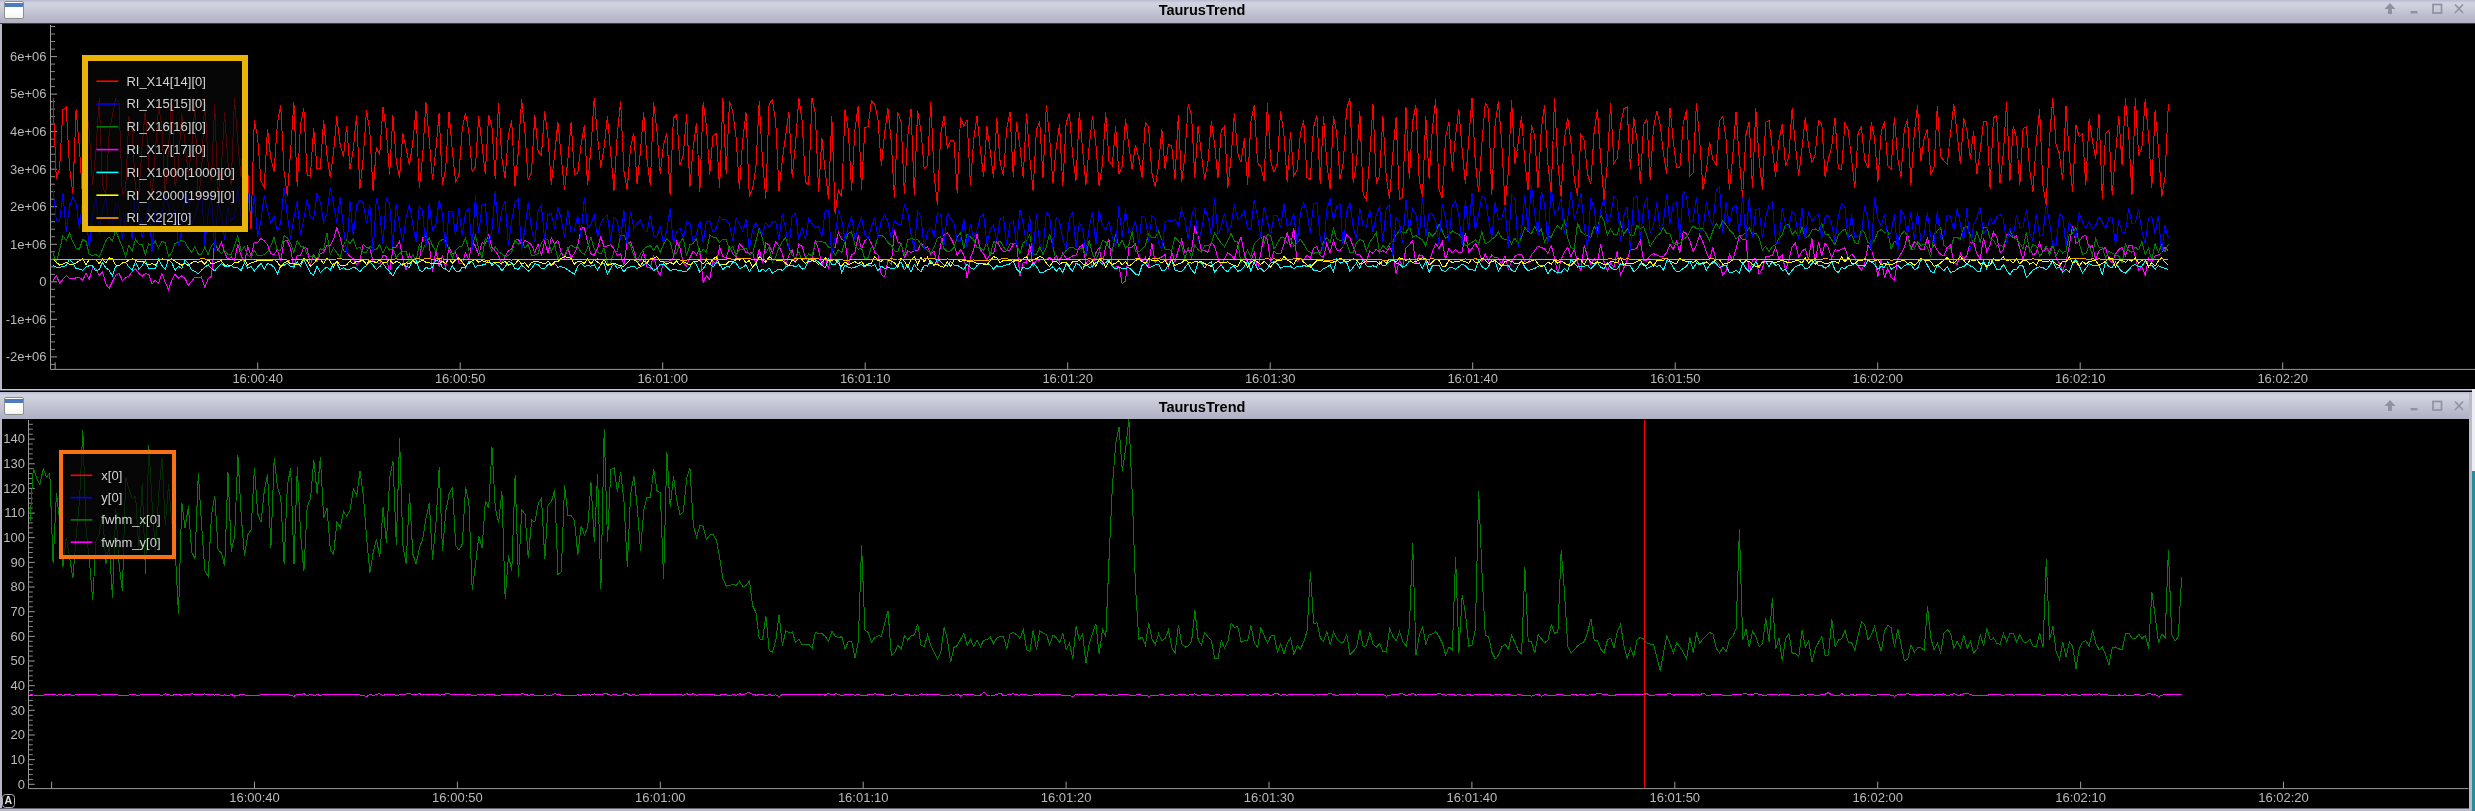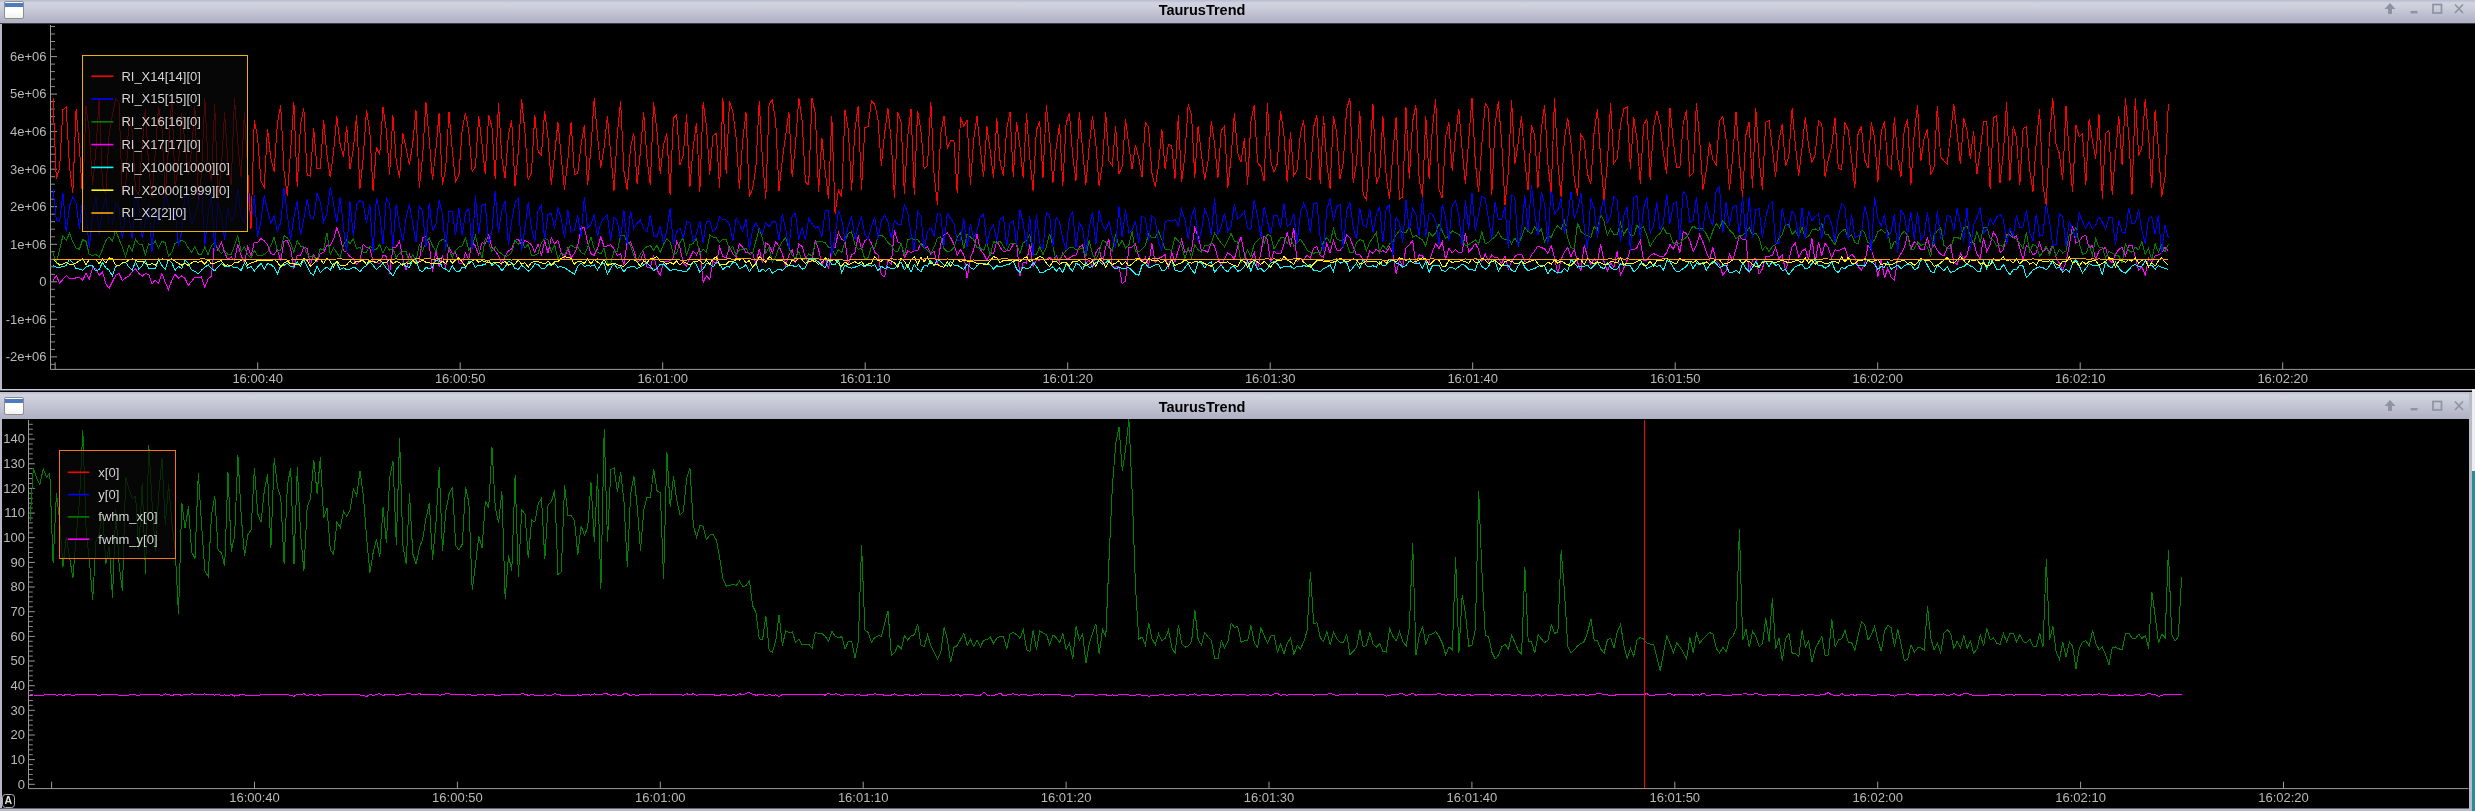--- a/index.html
+++ b/index.html
@@ -243,37 +243,37 @@
 <line x1="2080.6" y1="781.7" x2="2080.6" y2="788.6" stroke="#9a9a9a"></line>
 <text x="2080.6" y="802.4" fill="#b9b9b9" font-size="13" text-anchor="middle">16:02:10</text>
 <line x1="2283.5" y1="781.7" x2="2283.5" y2="788.6" stroke="#9a9a9a"></line>
 <text x="2283.5" y="802.4" fill="#b9b9b9" font-size="13" text-anchor="middle">16:02:20</text>
 <g clip-path="url(#c2)" fill="none" stroke-width="1" shape-rendering="crispEdges">
 <polyline stroke="#008000" points="30.0,521.1 33.3,468.2 36.6,477.9 39.9,484.7 43.2,468.8 46.5,477.1 49.8,473.1 53.1,563.4 56.4,493.2 59.7,521.1 63.0,566.6 66.3,536.9 69.6,557.8 72.9,578.2 76.2,536.1 79.5,500.9 82.8,429.8 86.1,529.4 89.4,561.0 92.7,599.8 96.0,541.4 99.3,534.0 102.6,512.7 105.9,564.0 109.2,545.8 112.5,597.5 115.8,509.4 119.1,564.7 122.4,591.1 125.7,477.2 129.0,489.3 132.3,498.4 135.6,496.3 138.9,549.8 142.2,482.6 145.5,574.2 148.8,444.7 152.1,503.4 155.4,551.8 158.7,494.0 162.0,458.4 165.3,524.6 168.6,484.1 171.9,523.1 175.2,550.5 178.5,614.1 181.8,502.6 185.1,528.3 188.4,506.2 191.7,552.1 195.0,558.4 198.3,473.2 201.6,524.7 204.9,570.9 208.2,576.6 211.5,514.6 214.8,496.0 218.1,550.0 221.4,552.8 224.7,566.4 228.0,472.4 231.3,551.5 234.6,535.9 237.9,455.2 241.2,515.3 244.5,556.3 247.8,534.8 251.1,529.8 254.4,467.6 257.7,513.8 261.0,522.2 264.3,490.8 267.6,474.5 270.9,548.1 274.2,458.0 277.5,487.4 280.8,497.2 284.1,563.6 287.4,484.9 290.7,467.8 294.0,564.4 297.3,467.3 300.6,534.3 303.9,571.3 307.2,506.8 310.5,498.6 313.8,460.0 317.1,493.6 320.4,457.3 323.7,518.1 327.0,508.0 330.3,549.7 333.6,554.4 336.9,522.0 340.2,527.6 343.5,511.4 346.8,516.5 350.1,510.2 353.4,488.8 356.7,495.8 360.0,471.1 363.3,494.9 366.6,537.4 369.9,572.8 373.2,552.4 376.5,539.3 379.8,557.1 383.1,507.0 386.4,542.8 389.7,477.3 393.0,461.4 396.3,544.8 399.6,438.5 402.9,545.5 406.2,563.6 409.5,493.4 412.8,553.9 416.1,563.9 419.4,547.9 422.7,538.8 426.0,518.3 429.3,502.9 432.6,560.0 435.9,523.7 439.2,467.3 442.5,551.3 445.8,511.2 449.1,494.0 452.4,486.8 455.7,545.2 459.0,550.3 462.3,543.9 465.6,486.9 468.9,502.8 472.2,590.0 475.5,564.3 478.8,536.1 482.1,548.1 485.4,500.8 488.7,508.0 492.0,447.3 495.3,508.2 498.6,522.9 501.9,491.5 505.2,599.3 508.5,555.5 511.8,570.7 515.1,475.2 518.4,577.2 521.7,510.0 525.0,514.1 528.3,558.4 531.6,520.1 534.9,522.1 538.2,503.7 541.5,498.2 544.8,559.0 548.1,504.9 551.4,501.8 554.7,489.7 558.0,574.5 561.3,571.9 564.6,484.9 567.9,515.3 571.2,515.6 574.5,520.5 577.8,554.6 581.1,526.0 584.4,535.0 587.7,527.7 591.0,482.4 594.3,542.0 597.6,474.3 600.9,589.0 604.2,429.2 607.5,541.6 610.8,469.9 614.1,467.9 617.4,491.8 620.7,472.1 624.0,502.0 627.3,567.0 630.6,494.1 633.9,475.9 637.2,506.4 640.5,550.6 643.8,509.9 647.1,497.0 650.4,497.6 653.7,468.9 657.0,490.6 660.3,492.8 663.6,579.2 666.9,452.0 670.2,507.1 673.5,476.5 676.8,500.2 680.1,515.0 683.4,511.3 686.7,478.1 690.0,468.4 693.3,525.1 696.6,537.5 699.9,525.4 703.2,526.3 706.5,539.6 709.8,535.0 713.1,534.3 716.4,540.1 719.7,558.1 723.0,579.0 726.3,586.1 729.6,585.8 732.9,584.0 736.2,585.7 739.5,581.3 742.8,586.6 746.1,585.6 749.4,580.7 752.7,606.0 756.0,612.6 759.3,638.9 762.6,639.5 765.9,615.6 769.2,650.5 772.5,652.3 775.8,640.5 779.1,614.6 782.4,645.9 785.7,630.7 789.0,632.3 792.3,632.0 795.6,642.5 798.9,639.3 802.2,645.0 805.5,644.8 808.8,644.1 812.1,648.4 815.4,632.1 818.7,633.6 822.0,633.6 825.3,636.5 828.6,641.2 831.9,631.4 835.2,636.2 838.5,637.5 841.8,636.7 845.1,648.8 848.4,641.5 851.7,641.4 855.0,658.3 858.3,641.2 861.6,545.1 864.9,629.7 868.2,632.8 871.5,642.2 874.8,637.4 878.1,635.9 881.4,636.1 884.7,623.0 888.0,610.9 891.3,655.1 894.6,652.8 897.9,645.0 901.2,649.1 904.5,635.6 907.8,640.2 911.1,635.9 914.4,634.7 917.7,624.0 921.0,645.1 924.3,646.4 927.6,634.9 930.9,645.5 934.2,652.4 937.5,658.6 940.8,652.7 944.1,627.1 947.4,639.7 950.7,662.3 954.0,647.3 957.3,645.6 960.6,639.3 963.9,633.3 967.2,645.9 970.5,639.3 973.8,646.7 977.1,640.0 980.4,646.9 983.7,640.1 987.0,639.9 990.3,637.0 993.6,643.6 996.9,638.0 1000.2,636.4 1003.5,636.7 1006.8,648.8 1010.1,633.7 1013.4,632.6 1016.7,634.8 1020.0,638.3 1023.3,629.5 1026.6,649.5 1029.9,651.8 1033.2,629.8 1036.5,649.8 1039.8,630.8 1043.1,633.3 1046.4,634.4 1049.7,644.8 1053.0,634.9 1056.3,637.6 1059.6,642.5 1062.9,633.9 1066.2,649.9 1069.5,643.1 1072.8,659.3 1076.1,626.5 1079.4,640.3 1082.7,634.1 1086.0,663.3 1089.3,643.6 1092.6,632.9 1095.9,624.0 1099.2,654.4 1102.5,629.4 1105.8,636.7 1109.1,557.5 1112.4,486.0 1115.7,444.0 1119.0,426.8 1122.3,471.2 1125.6,449.0 1128.9,419.4 1132.2,493.3 1135.5,587.0 1138.8,639.3 1142.1,636.9 1145.4,645.3 1148.7,622.9 1152.0,638.8 1155.3,644.8 1158.6,633.8 1161.9,640.5 1165.2,638.5 1168.5,629.9 1171.8,647.7 1175.1,653.4 1178.4,624.6 1181.7,643.9 1185.0,647.2 1188.3,646.0 1191.6,641.5 1194.9,610.4 1198.2,640.2 1201.5,644.7 1204.8,632.5 1208.1,637.1 1211.4,640.3 1214.7,658.5 1218.0,658.8 1221.3,640.7 1224.6,648.1 1227.9,641.5 1231.2,623.2 1234.5,627.3 1237.8,626.7 1241.1,642.2 1244.4,640.8 1247.7,640.8 1251.0,625.6 1254.3,642.7 1257.6,647.3 1260.9,627.9 1264.2,635.8 1267.5,642.8 1270.8,636.0 1274.1,635.6 1277.4,652.2 1280.7,643.7 1284.0,653.9 1287.3,642.8 1290.6,638.2 1293.9,654.7 1297.2,645.2 1300.5,649.1 1303.8,641.5 1307.1,631.0 1310.4,572.2 1313.7,623.7 1317.0,622.7 1320.3,637.8 1323.6,641.6 1326.9,631.1 1330.2,645.2 1333.5,632.4 1336.8,638.7 1340.1,642.4 1343.4,642.8 1346.7,634.4 1350.0,654.7 1353.3,651.2 1356.6,647.2 1359.9,629.8 1363.2,646.9 1366.5,645.3 1369.8,632.5 1373.1,643.9 1376.4,647.1 1379.7,643.6 1383.0,651.4 1386.3,652.1 1389.6,628.4 1392.9,636.2 1396.2,640.9 1399.5,631.9 1402.8,641.4 1406.1,646.1 1409.4,626.7 1412.7,542.7 1416.0,655.0 1419.3,634.9 1422.6,626.8 1425.9,644.6 1429.2,634.5 1432.5,633.9 1435.8,631.7 1439.1,636.5 1442.4,643.3 1445.7,655.0 1449.0,646.8 1452.3,649.8 1455.6,557.5 1458.9,652.8 1462.2,594.9 1465.5,613.7 1468.8,646.3 1472.1,644.8 1475.4,629.0 1478.7,490.9 1482.0,573.0 1485.3,635.2 1488.6,636.7 1491.9,652.4 1495.2,658.9 1498.5,655.0 1501.8,646.9 1505.1,644.0 1508.4,649.1 1511.7,635.0 1515.0,642.8 1518.3,650.6 1521.6,654.1 1524.9,567.3 1528.2,641.6 1531.5,642.0 1534.8,653.1 1538.1,634.8 1541.4,638.9 1544.7,642.7 1548.0,640.3 1551.3,624.5 1554.6,633.5 1557.9,631.9 1561.2,550.1 1564.5,592.4 1567.8,646.6 1571.1,653.2 1574.4,649.7 1577.7,645.7 1581.0,643.4 1584.3,641.5 1587.6,632.2 1590.9,618.8 1594.2,640.2 1597.5,640.9 1600.8,649.2 1604.1,653.1 1607.4,639.9 1610.7,638.4 1614.0,648.2 1617.3,631.7 1620.6,624.4 1623.9,645.6 1627.2,658.8 1630.5,648.7 1633.8,656.4 1637.1,639.3 1640.4,637.6 1643.7,639.1 1647.0,643.1 1650.3,644.1 1653.6,644.9 1656.9,657.3 1660.2,670.9 1663.5,653.0 1666.8,635.7 1670.1,644.2 1673.4,652.8 1676.7,642.7 1680.0,647.2 1683.3,652.3 1686.6,658.7 1689.9,637.4 1693.2,652.5 1696.5,633.8 1699.8,643.2 1703.1,638.6 1706.4,635.4 1709.7,632.7 1713.0,634.1 1716.3,648.7 1719.6,652.9 1722.9,647.5 1726.2,651.8 1729.5,639.5 1732.8,636.4 1736.1,628.5 1739.4,529.1 1742.7,640.2 1746.0,629.0 1749.3,647.3 1752.6,631.1 1755.9,636.5 1759.2,646.9 1762.5,643.5 1765.8,618.3 1769.1,641.7 1772.4,597.9 1775.7,649.3 1779.0,638.0 1782.3,661.1 1785.6,638.4 1788.9,633.7 1792.2,653.6 1795.5,653.6 1798.8,656.8 1802.1,629.9 1805.4,647.4 1808.7,640.9 1812.0,661.8 1815.3,648.7 1818.6,642.3 1821.9,636.4 1825.2,656.1 1828.5,654.7 1831.8,619.3 1835.1,646.8 1838.4,640.0 1841.7,638.8 1845.0,630.3 1848.3,642.5 1851.6,642.6 1854.9,650.4 1858.2,635.0 1861.5,622.0 1864.8,624.7 1868.1,640.1 1871.4,634.6 1874.7,626.3 1878.0,641.3 1881.3,651.4 1884.6,630.7 1887.9,625.4 1891.2,627.8 1894.5,647.2 1897.8,629.1 1901.1,644.3 1904.4,660.5 1907.7,659.3 1911.0,644.8 1914.3,652.1 1917.6,648.0 1920.9,647.7 1924.2,650.2 1927.5,606.1 1930.8,638.0 1934.1,650.1 1937.4,643.5 1940.7,652.8 1944.0,633.0 1947.3,629.6 1950.6,633.5 1953.9,648.5 1957.2,641.1 1960.5,647.7 1963.8,635.2 1967.1,648.7 1970.4,641.2 1973.7,653.0 1977.0,649.0 1980.3,634.7 1983.6,646.0 1986.9,628.3 1990.2,639.9 1993.5,637.9 1996.8,643.1 2000.1,644.5 2003.4,633.4 2006.7,641.8 2010.0,633.1 2013.3,633.4 2016.6,642.1 2019.9,634.5 2023.2,641.7 2026.5,642.7 2029.8,639.0 2033.1,646.3 2036.4,646.3 2039.7,633.2 2043.0,647.1 2046.3,559.4 2049.6,639.9 2052.9,625.8 2056.2,652.2 2059.5,659.4 2062.8,642.3 2066.1,657.0 2069.4,642.1 2072.7,646.6 2076.0,668.8 2079.3,647.9 2082.6,642.2 2085.9,640.6 2089.2,646.4 2092.5,630.5 2095.8,643.4 2099.1,649.7 2102.4,647.2 2105.7,654.8 2109.0,664.7 2112.3,647.5 2115.6,647.0 2118.9,648.9 2122.2,649.5 2125.5,633.5 2128.8,633.2 2132.1,638.3 2135.4,638.5 2138.7,634.3 2142.0,638.3 2145.3,635.6 2148.6,648.5 2151.9,592.0 2155.2,616.2 2158.5,643.2 2161.8,634.2 2165.1,637.9 2168.4,550.1 2171.7,634.8 2175.0,641.1 2178.3,636.7 2181.6,577.2"></polyline>
 <polyline stroke="#ff00ff" points="30.0,694.6 33.3,695.0 36.6,695.2 39.9,695.7 43.2,695.3 46.5,694.1 49.8,695.0 53.1,694.0 56.4,695.3 59.7,694.8 63.0,695.1 66.3,694.9 69.6,694.3 72.9,696.0 76.2,694.4 79.5,694.4 82.8,694.8 86.1,694.7 89.4,694.9 92.7,694.4 96.0,694.8 99.3,695.3 102.6,694.7 105.9,694.2 109.2,694.6 112.5,694.8 115.8,694.7 119.1,695.1 122.4,695.1 125.7,695.9 129.0,694.9 132.3,694.2 135.6,695.0 138.9,695.3 142.2,694.3 145.5,694.7 148.8,694.7 152.1,694.5 155.4,694.4 158.7,694.8 162.0,695.3 165.3,693.8 168.6,694.8 171.9,695.3 175.2,694.7 178.5,694.1 181.8,695.6 185.1,694.0 188.4,694.9 191.7,693.6 195.0,694.4 198.3,694.9 201.6,694.1 204.9,694.0 208.2,695.0 211.5,694.7 214.8,695.1 218.1,694.3 221.4,695.6 224.7,694.9 228.0,696.0 231.3,694.4 234.6,696.1 237.9,695.4 241.2,694.6 244.5,695.0 247.8,695.1 251.1,695.4 254.4,695.1 257.7,695.8 261.0,694.6 264.3,694.3 267.6,694.3 270.9,694.8 274.2,694.1 277.5,694.5 280.8,694.2 284.1,694.6 287.4,694.8 290.7,695.2 294.0,696.3 297.3,694.4 300.6,694.9 303.9,693.6 307.2,696.0 310.5,694.3 313.8,695.3 317.1,694.8 320.4,695.3 323.7,694.6 327.0,694.8 330.3,694.3 333.6,694.7 336.9,694.5 340.2,694.0 343.5,694.5 346.8,694.9 350.1,694.1 353.4,694.9 356.7,694.6 360.0,695.0 363.3,695.2 366.6,696.6 369.9,694.4 373.2,695.5 376.5,694.4 379.8,693.7 383.1,695.6 386.4,694.3 389.7,694.8 393.0,694.5 396.3,695.5 399.6,694.8 402.9,694.7 406.2,694.0 409.5,693.5 412.8,694.6 416.1,695.0 419.4,693.5 422.7,694.9 426.0,694.8 429.3,694.7 432.6,694.5 435.9,694.4 439.2,695.1 442.5,694.9 445.8,693.7 449.1,693.8 452.4,694.5 455.7,694.6 459.0,694.9 462.3,694.2 465.6,695.1 468.9,694.7 472.2,695.1 475.5,695.2 478.8,694.8 482.1,694.8 485.4,695.1 488.7,694.8 492.0,694.7 495.3,695.1 498.6,695.2 501.9,694.9 505.2,694.4 508.5,694.1 511.8,694.7 515.1,694.9 518.4,694.8 521.7,693.7 525.0,694.2 528.3,695.3 531.6,694.8 534.9,695.1 538.2,695.0 541.5,695.8 544.8,694.8 548.1,695.6 551.4,695.1 554.7,693.9 558.0,694.2 561.3,695.3 564.6,695.4 567.9,695.3 571.2,695.9 574.5,695.4 577.8,694.9 581.1,695.4 584.4,694.3 587.7,694.8 591.0,695.1 594.3,693.8 597.6,694.4 600.9,694.7 604.2,693.7 607.5,694.0 610.8,695.2 614.1,694.6 617.4,695.0 620.7,695.6 624.0,693.7 627.3,693.9 630.6,695.5 633.9,694.5 637.2,695.7 640.5,694.2 643.8,694.8 647.1,695.0 650.4,694.0 653.7,694.8 657.0,694.9 660.3,694.2 663.6,695.0 666.9,694.3 670.2,694.8 673.5,694.3 676.8,694.4 680.1,694.3 683.4,695.4 686.7,693.7 690.0,694.9 693.3,693.7 696.6,695.1 699.9,694.9 703.2,694.9 706.5,694.1 709.8,695.0 713.1,694.5 716.4,695.7 719.7,695.1 723.0,694.7 726.3,694.8 729.6,695.9 732.9,694.5 736.2,695.4 739.5,693.6 742.8,694.9 746.1,693.4 749.4,692.4 752.7,694.5 756.0,695.1 759.3,694.9 762.6,694.5 765.9,695.9 769.2,694.2 772.5,695.5 775.8,694.9 779.1,696.4 782.4,694.5 785.7,694.3 789.0,694.6 792.3,694.6 795.6,695.0 798.9,694.7 802.2,694.1 805.5,695.0 808.8,694.5 812.1,694.4 815.4,694.9 818.7,694.6 822.0,694.7 825.3,695.1 828.6,693.3 831.9,695.0 835.2,693.8 838.5,694.1 841.8,696.0 845.1,694.6 848.4,694.2 851.7,694.3 855.0,695.3 858.3,694.6 861.6,695.5 864.9,695.4 868.2,694.9 871.5,694.7 874.8,693.8 878.1,694.6 881.4,694.2 884.7,695.5 888.0,695.5 891.3,695.1 894.6,693.7 897.9,695.6 901.2,695.7 904.5,694.8 907.8,694.1 911.1,695.8 914.4,694.9 917.7,695.6 921.0,693.9 924.3,694.4 927.6,694.6 930.9,694.8 934.2,694.9 937.5,694.7 940.8,695.2 944.1,695.3 947.4,695.5 950.7,694.8 954.0,695.3 957.3,694.3 960.6,696.0 963.9,694.4 967.2,694.5 970.5,694.1 973.8,694.9 977.1,695.7 980.4,695.3 983.7,692.1 987.0,695.0 990.3,695.0 993.6,695.1 996.9,694.8 1000.2,693.0 1003.5,695.7 1006.8,695.1 1010.1,694.2 1013.4,693.9 1016.7,694.9 1020.0,695.1 1023.3,694.0 1026.6,694.9 1029.9,695.5 1033.2,694.9 1036.5,694.4 1039.8,693.9 1043.1,695.1 1046.4,694.5 1049.7,695.0 1053.0,694.1 1056.3,694.6 1059.6,694.6 1062.9,695.4 1066.2,695.0 1069.5,695.0 1072.8,696.9 1076.1,694.3 1079.4,694.8 1082.7,694.9 1086.0,695.0 1089.3,694.8 1092.6,694.6 1095.9,695.6 1099.2,694.7 1102.5,694.7 1105.8,694.8 1109.1,695.7 1112.4,694.9 1115.7,695.6 1119.0,694.6 1122.3,694.0 1125.6,694.3 1128.9,695.0 1132.2,695.1 1135.5,695.1 1138.8,694.6 1142.1,695.2 1145.4,695.1 1148.7,696.3 1152.0,695.3 1155.3,695.3 1158.6,695.1 1161.9,694.1 1165.2,695.6 1168.5,695.6 1171.8,694.4 1175.1,695.4 1178.4,694.9 1181.7,694.7 1185.0,694.8 1188.3,695.3 1191.6,694.2 1194.9,693.9 1198.2,695.4 1201.5,695.0 1204.8,694.2 1208.1,694.9 1211.4,695.4 1214.7,695.0 1218.0,694.3 1221.3,695.4 1224.6,694.6 1227.9,694.6 1231.2,695.2 1234.5,694.5 1237.8,694.4 1241.1,694.2 1244.4,694.2 1247.7,695.7 1251.0,694.3 1254.3,694.4 1257.6,694.2 1260.9,695.3 1264.2,694.2 1267.5,694.6 1270.8,695.5 1274.1,694.0 1277.4,693.3 1280.7,695.4 1284.0,694.6 1287.3,695.2 1290.6,694.6 1293.9,694.9 1297.2,694.6 1300.5,694.3 1303.8,694.8 1307.1,694.3 1310.4,694.3 1313.7,695.3 1317.0,694.3 1320.3,694.4 1323.6,694.7 1326.9,694.1 1330.2,693.8 1333.5,694.3 1336.8,695.7 1340.1,694.5 1343.4,694.9 1346.7,694.9 1350.0,694.6 1353.3,695.0 1356.6,693.8 1359.9,694.6 1363.2,694.8 1366.5,694.3 1369.8,694.3 1373.1,694.1 1376.4,694.4 1379.7,694.8 1383.0,694.7 1386.3,696.1 1389.6,695.7 1392.9,694.2 1396.2,695.0 1399.5,693.7 1402.8,693.7 1406.1,695.5 1409.4,694.6 1412.7,693.1 1416.0,695.3 1419.3,694.5 1422.6,694.9 1425.9,694.9 1429.2,695.0 1432.5,694.8 1435.8,694.3 1439.1,693.3 1442.4,694.5 1445.7,695.2 1449.0,694.5 1452.3,694.6 1455.6,695.2 1458.9,694.7 1462.2,695.2 1465.5,695.3 1468.8,694.1 1472.1,695.9 1475.4,694.5 1478.7,694.4 1482.0,695.1 1485.3,694.1 1488.6,694.2 1491.9,695.6 1495.2,694.5 1498.5,694.5 1501.8,695.2 1505.1,694.4 1508.4,694.3 1511.7,695.2 1515.0,696.0 1518.3,694.5 1521.6,695.2 1524.9,695.8 1528.2,695.0 1531.5,696.2 1534.8,695.0 1538.1,693.9 1541.4,696.5 1544.7,694.5 1548.0,695.3 1551.3,695.0 1554.6,695.3 1557.9,694.4 1561.2,694.8 1564.5,695.3 1567.8,695.6 1571.1,695.0 1574.4,694.1 1577.7,695.5 1581.0,694.5 1584.3,694.6 1587.6,696.0 1590.9,694.1 1594.2,694.8 1597.5,693.4 1600.8,693.7 1604.1,694.9 1607.4,694.9 1610.7,695.4 1614.0,695.6 1617.3,694.3 1620.6,694.9 1623.9,695.0 1627.2,694.9 1630.5,694.4 1633.8,694.2 1637.1,694.8 1640.4,694.9 1643.7,694.7 1647.0,693.5 1650.3,696.0 1653.6,695.5 1656.9,694.5 1660.2,694.7 1663.5,694.0 1666.8,694.0 1670.1,693.6 1673.4,695.3 1676.7,694.4 1680.0,694.9 1683.3,694.2 1686.6,694.7 1689.9,694.2 1693.2,695.2 1696.5,694.7 1699.8,695.1 1703.1,693.0 1706.4,695.1 1709.7,695.4 1713.0,694.1 1716.3,694.6 1719.6,694.1 1722.9,695.4 1726.2,696.0 1729.5,695.2 1732.8,694.9 1736.1,694.3 1739.4,694.1 1742.7,694.0 1746.0,693.9 1749.3,694.3 1752.6,694.7 1755.9,693.3 1759.2,694.4 1762.5,695.1 1765.8,695.3 1769.1,694.4 1772.4,694.6 1775.7,694.3 1779.0,695.2 1782.3,694.1 1785.6,694.6 1788.9,694.9 1792.2,695.2 1795.5,695.4 1798.8,695.6 1802.1,693.9 1805.4,695.6 1808.7,694.4 1812.0,694.9 1815.3,695.1 1818.6,695.1 1821.9,694.8 1825.2,694.2 1828.5,692.5 1831.8,694.8 1835.1,695.6 1838.4,695.9 1841.7,693.6 1845.0,695.4 1848.3,695.7 1851.6,694.1 1854.9,695.7 1858.2,694.3 1861.5,694.2 1864.8,694.6 1868.1,694.2 1871.4,695.6 1874.7,695.5 1878.0,694.9 1881.3,694.8 1884.6,694.8 1887.9,694.5 1891.2,695.2 1894.5,696.1 1897.8,694.5 1901.1,694.9 1904.4,694.3 1907.7,693.5 1911.0,694.7 1914.3,694.4 1917.6,695.3 1920.9,694.2 1924.2,694.6 1927.5,694.6 1930.8,694.2 1934.1,695.5 1937.4,694.4 1940.7,694.5 1944.0,693.8 1947.3,695.9 1950.6,694.8 1953.9,693.5 1957.2,695.0 1960.5,695.0 1963.8,693.7 1967.1,693.3 1970.4,694.7 1973.7,695.2 1977.0,695.1 1980.3,695.0 1983.6,695.3 1986.9,695.3 1990.2,694.7 1993.5,694.8 1996.8,694.5 2000.1,694.8 2003.4,695.5 2006.7,694.3 2010.0,694.6 2013.3,695.1 2016.6,694.9 2019.9,694.6 2023.2,694.7 2026.5,694.9 2029.8,694.3 2033.1,694.1 2036.4,695.0 2039.7,694.8 2043.0,695.5 2046.3,694.9 2049.6,694.5 2052.9,694.3 2056.2,694.7 2059.5,694.8 2062.8,695.2 2066.1,694.7 2069.4,695.4 2072.7,694.7 2076.0,694.8 2079.3,695.3 2082.6,694.6 2085.9,694.9 2089.2,694.4 2092.5,695.1 2095.8,694.5 2099.1,693.8 2102.4,694.7 2105.7,694.3 2109.0,695.2 2112.3,695.0 2115.6,695.9 2118.9,694.9 2122.2,695.5 2125.5,694.7 2128.8,696.0 2132.1,695.3 2135.4,694.7 2138.7,694.5 2142.0,695.8 2145.3,695.0 2148.6,693.2 2151.9,694.3 2155.2,694.7 2158.5,696.4 2161.8,695.3 2165.1,694.5 2168.4,694.6 2171.7,694.5 2175.0,694.2 2178.3,694.7 2181.6,694.3"></polyline>
 <line x1="1644.7" y1="420" x2="1644.7" y2="788.2" stroke="#ff0000" stroke-width="1.2"></line>
 </g>
 </svg>
-<div style="position:absolute;left:81.6px;top:54.6px;width:166px;height:177px;background:rgba(8,8,8,0.72);border:1px solid #eab308;z-index:9;box-sizing:border-box"><svg width="166" height="177" font-family="Liberation Sans, sans-serif">
+<div style="position:absolute;left:81.6px;top:54.6px;width:166px;height:177px;background:rgba(8,8,8,0.72);border:6px solid #eab308;z-index:9;box-sizing:border-box"><svg width="166" height="177" font-family="Liberation Sans, sans-serif">
       <line x1="8.4" y1="20.2" x2="30.4" y2="20.2" stroke="#ff0000" stroke-width="1.6"></line>
       <text x="38.4" y="24.6" fill="#d4d4d4" font-size="13">RI_X14[14][0]</text>
       <line x1="8.4" y1="43.0" x2="30.4" y2="43.0" stroke="#0000ff" stroke-width="1.6"></line>
       <text x="38.4" y="47.4" fill="#d4d4d4" font-size="13">RI_X15[15][0]</text>
       <line x1="8.4" y1="65.8" x2="30.4" y2="65.8" stroke="#008000" stroke-width="1.6"></line>
       <text x="38.4" y="70.2" fill="#d4d4d4" font-size="13">RI_X16[16][0]</text>
       <line x1="8.4" y1="88.6" x2="30.4" y2="88.6" stroke="#ff00ff" stroke-width="1.6"></line>
       <text x="38.4" y="93.0" fill="#d4d4d4" font-size="13">RI_X17[17][0]</text>
       <line x1="8.4" y1="111.4" x2="30.4" y2="111.4" stroke="#00ffff" stroke-width="1.6"></line>
       <text x="38.4" y="115.8" fill="#d4d4d4" font-size="13">RI_X1000[1000][0]</text>
       <line x1="8.4" y1="134.2" x2="30.4" y2="134.2" stroke="#ffff00" stroke-width="1.6"></line>
       <text x="38.4" y="138.6" fill="#d4d4d4" font-size="13">RI_X2000[1999][0]</text>
       <line x1="8.4" y1="157.0" x2="30.4" y2="157.0" stroke="#ffa500" stroke-width="1.6"></line>
       <text x="38.4" y="161.4" fill="#d4d4d4" font-size="13">RI_X2[2][0]</text>
     </svg></div>
-<div style="position:absolute;left:58.7px;top:449.7px;width:117px;height:109px;background:rgba(8,8,8,0.72);border:1px solid #f97316;z-index:9;box-sizing:border-box"><svg width="117" height="109" font-family="Liberation Sans, sans-serif">
+<div style="position:absolute;left:58.7px;top:449.7px;width:117px;height:109px;background:rgba(8,8,8,0.72);border:4px solid #f97316;z-index:9;box-sizing:border-box"><svg width="117" height="109" font-family="Liberation Sans, sans-serif">
       <line x1="7.7" y1="21.3" x2="29.3" y2="21.3" stroke="#ff0000" stroke-width="1.6"></line>
       <text x="38.3" y="25.7" fill="#d4d4d4" font-size="13">x[0]</text>
       <line x1="7.7" y1="43.6" x2="29.3" y2="43.6" stroke="#0000ff" stroke-width="1.6"></line>
       <text x="38.3" y="48.0" fill="#d4d4d4" font-size="13">y[0]</text>
       <line x1="7.7" y1="65.9" x2="29.3" y2="65.9" stroke="#008000" stroke-width="1.6"></line>
       <text x="38.3" y="70.3" fill="#d4d4d4" font-size="13">fwhm_x[0]</text>
       <line x1="7.7" y1="88.2" x2="29.3" y2="88.2" stroke="#ff00ff" stroke-width="1.6"></line>
       <text x="38.3" y="92.6" fill="#d4d4d4" font-size="13">fwhm_y[0]</text>
     </svg></div>
 <div style="position:absolute;left:1.5px;top:794px;width:13.4px;height:13.6px;border:1.2px solid #b0b0b0;border-radius:3.5px;z-index:9;box-sizing:border-box;text-align:center;font:bold 10.5px 'Liberation Sans',sans-serif;color:#e0e0e0;line-height:11.5px">A</div>

